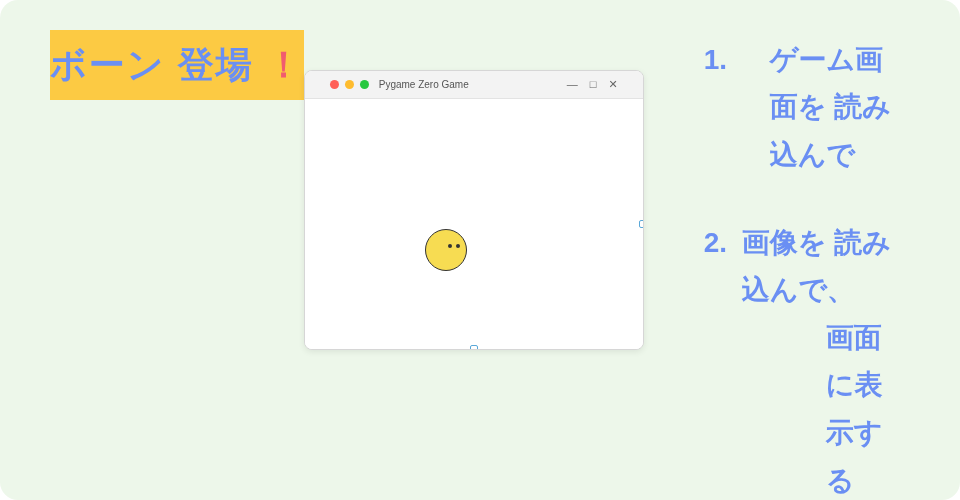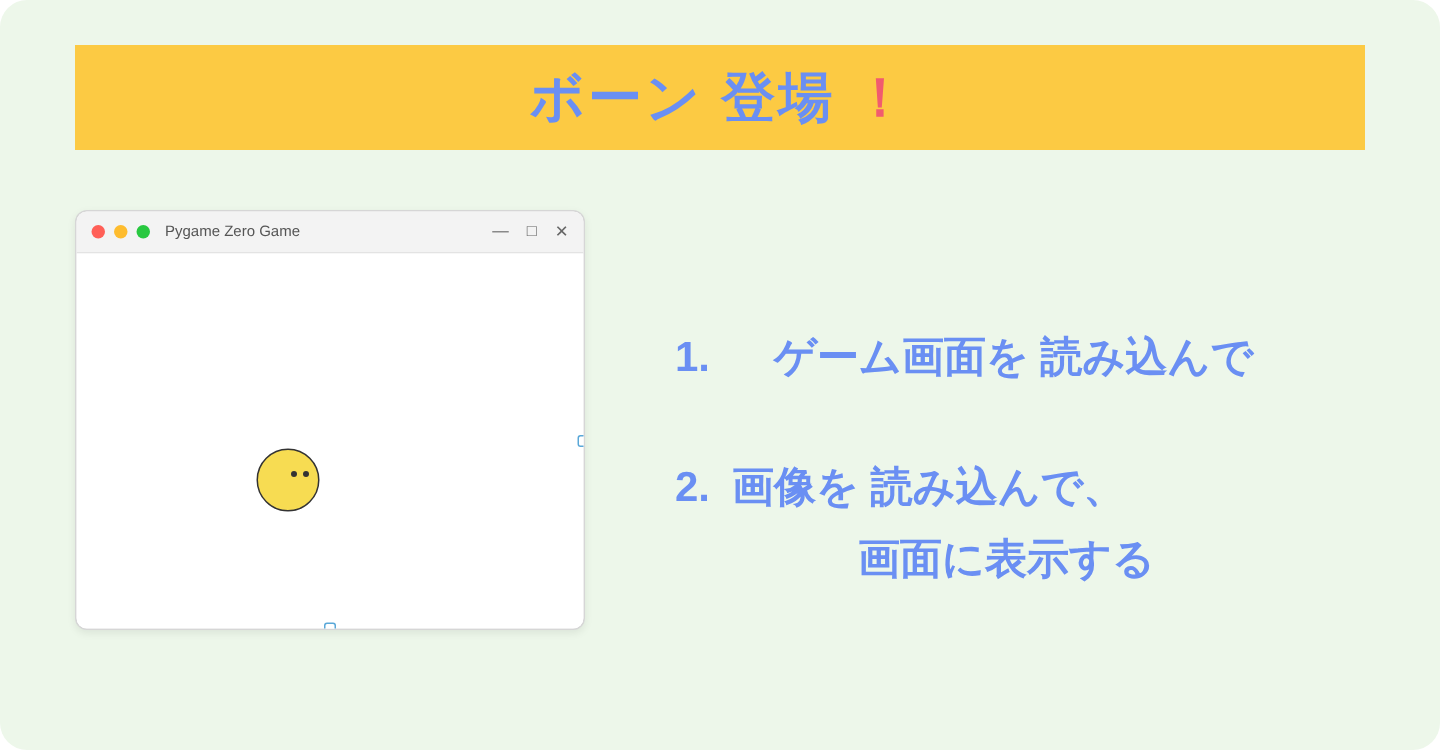--- a/index.html
+++ b/index.html
@@ -1,24 +1,24 @@
 <!DOCTYPE html>
 <html><head>
   <meta charset="utf-8">
   <style>
     *{margin:0;padding:0;box-sizing:border-box}
     body{font-family:"Hiragino Sans","Yu Gothic","Meiryo",sans-serif;width:960px;height:500px;overflow:hidden;background:#fff}
-    .slide{width:960px;height:500px;background:#edf7ea;border-radius:18px;padding:30px 50px 30px 50px;display:flex;flex-direction:column}
+    .slide{width:960px;height:500px;background:#edf7ea;border-radius:18px;padding:30px 50px 30px 50px;display:flex;flex-direction:row}
     .title-bar{background:#fcca43;height:70px;display:flex;align-items:center;justify-content:center}
     .title{color:#6a8ff3;font-size:36px;font-weight:700;letter-spacing:2px}
     .title .bang{color:#f15b6f}
     .content{flex:1;display:flex;gap:40px;margin-top:40px}
     .left{width:360px;display:flex;align-items:flex-start}
     .win{width:340px;height:280px;background:#fff;border:1px solid #d6d6d6;border-radius:8px;box-shadow:0 2px 6px rgba(0,0,0,.08);display:flex;flex-direction:column;overflow:hidden;position:relative}
-    .titlebar{height:28px;background:#f3f3f3;display:flex;align-items:center;padding:0 10px;border-bottom:1px solid #e3e3e3}
+    .titlebar{height:28px;background:#f3f3f3;display:flex;align-items:center;padding:0 25px;border-bottom:1px solid #e3e3e3}
     .dots{display:flex;gap:6px;margin-right:10px}
     .dot{width:9px;height:9px;border-radius:50%}
     .d-r{background:#ff5f57}
     .d-y{background:#febc2e}
     .d-g{background:#28c840}
     .wtitle{font-size:10px;color:#555}
     .winbtns{margin-left:auto;display:flex;gap:12px;color:#666;font-size:11px}
     .canvas{flex:1;background:#fff;position:relative}
     .smiley{position:absolute;left:120px;top:130px;width:42px;height:42px}
     .smiley .face{width:42px;height:42px;background:#f7dc52;border:1.5px solid #333;border-radius:50%;position:relative}

